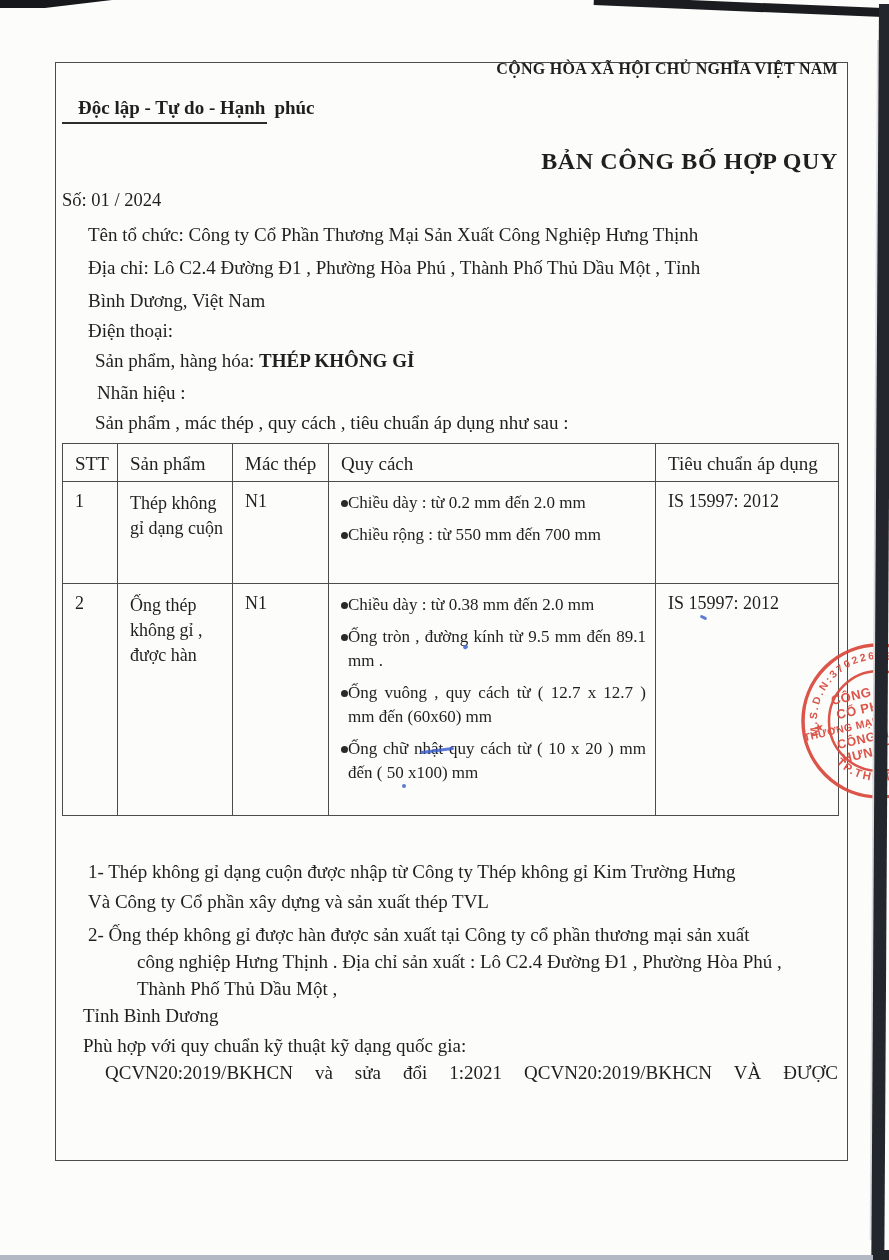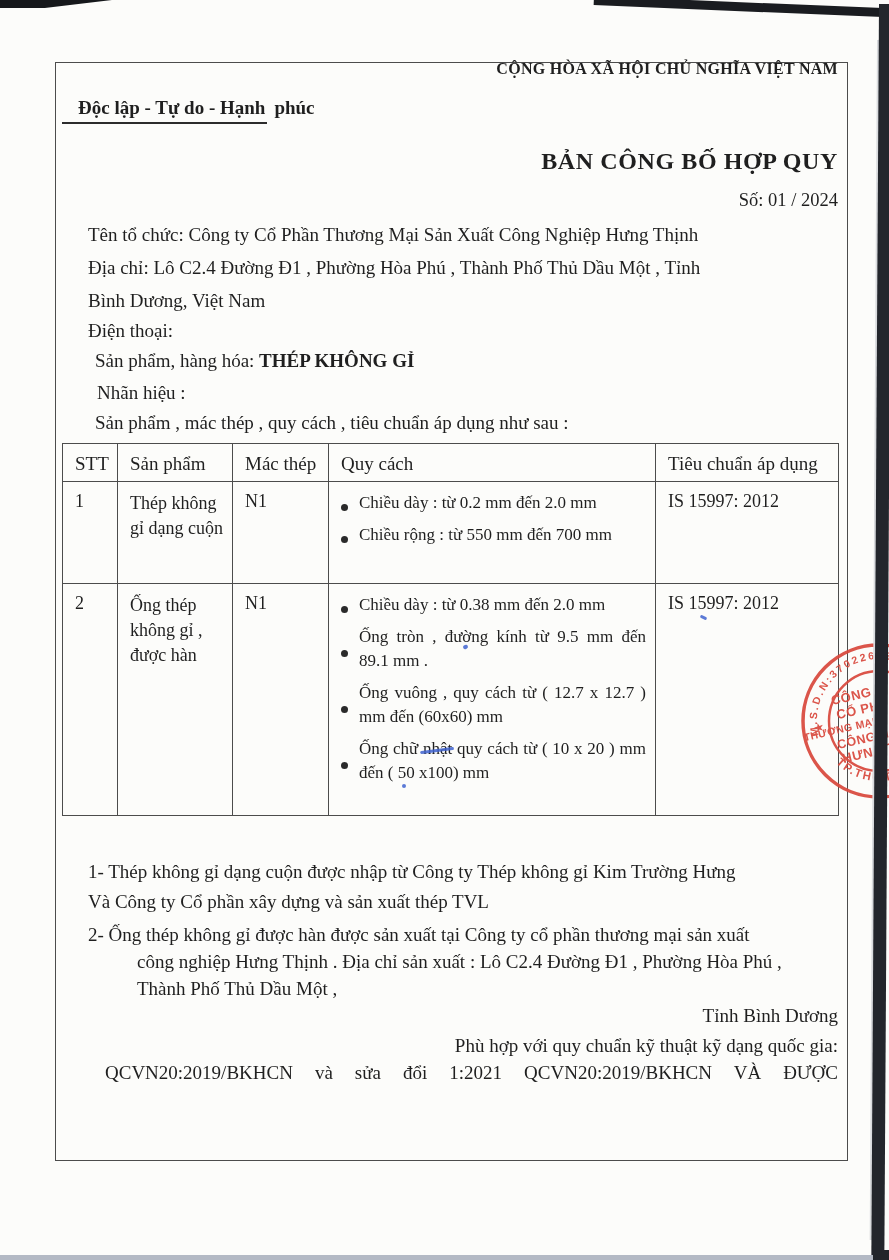--- a/index.html
+++ b/index.html
@@ -18,21 +18,21 @@
 
   
   .nat-title{ position:absolute; top:60px; left:0; width:100%; text-align:right;
     font-weight:bold; font-size:16px; letter-spacing:.3px; }
   .motto{ position:absolute; top:97px; left:0; width:100%; text-align:left;
     font-weight:bold; font-size:19px; }
   .motto-u{ display:inline-block; border-bottom:2.4px solid #2c2c2c; padding:0 2px 3px 16px; }
   .motto-t{ margin-left:7px; }
   .doc-title{ position:absolute; top:148px; left:0; width:100%; text-align:right;
     font-weight:bold; font-size:24px; letter-spacing:.6px; }
-  .doc-no{ position:absolute; top:190px; left:0; width:100%; text-align:right; font-size:18.5px; }
+  .doc-no{ position:absolute; top:190px; left:0; width:100%; text-align:left; font-size:18.5px; }
 
   
   .iline{ position:absolute; font-size:19px; white-space:nowrap; }
   .i-org{ top:224px; left:26px; }
   .i-addr1{ top:257px; left:26px; }
   .i-addr2{ top:290px; left:26px; }
   .i-phone{ top:320px; left:26px; }
   .i-product{ top:350px; left:33px; }
   .i-brand{ top:382px; left:35px; }
   .i-intro{ top:412px; left:33px; }
@@ -43,29 +43,29 @@
     table-layout:fixed; width:776px; font-size:18px; }
   .spec-table td,.spec-table th{ border:1.6px solid #4c4c4c; vertical-align:top;
     padding:9px 9px 4px 12px; text-align:left; font-weight:normal; overflow:hidden; }
   .spec-table th{ font-size:19px; }
   .col-stt{width:55px;} .col-sp{width:115px;} .col-mt{width:96px;}
   .col-qc{width:327px;} .col-tc{width:183px;}
   .c-center{ text-align:center; padding-left:4px; padding-right:4px; }
   .c-just{ text-align:justify; }
   tr.r-head{ height:38px; } tr.r-1{ height:102px; } tr.r-2{ height:232px; }
   .qc-cell{ padding-left:30px; }
-  .qc-item{ display:flex; gap:11px; margin-bottom:8px; line-height:24px; font-size:17px;align-items:center; }
+  .qc-item{ display:flex; margin-bottom:8px; line-height:24px; font-size:17px; }
   .qc-dot{ flex:0 0 7px; width:7px; height:7px; border-radius:50%; background:#2a2a2a; margin-top:9px; }
   .qc-text{ text-align:justify; }
   .sp-cell{ line-height:25px; }
 
   
   .notes{ position:absolute; top:858px; left:0; width:776px; font-size:19px; line-height:27px; }
   .nl{ position:relative; }
-  .ml26{ margin-left:26px; } .ml75{ margin-left:75px; } .ml21{ margin-left:21px;text-align:right; }
+  .ml26{ margin-left:26px; } .ml75{ margin-left:75px; } .ml21{ margin-left:21px; }
   .mt6{ margin-top:6px; } .mt3{ margin-top:3px; }
   .jfull{ text-align:justify; text-align-last:justify; }
   .ti43{ text-indent:43px; }
 
   
   .stamp{ position:absolute; left:789px; top:631px; width:180px; height:180px; opacity:.93; }
   .stamp text{ font-family:"Liberation Sans","DejaVu Sans",sans-serif; }
 
   
   .art{ position:absolute; z-index:30; }

